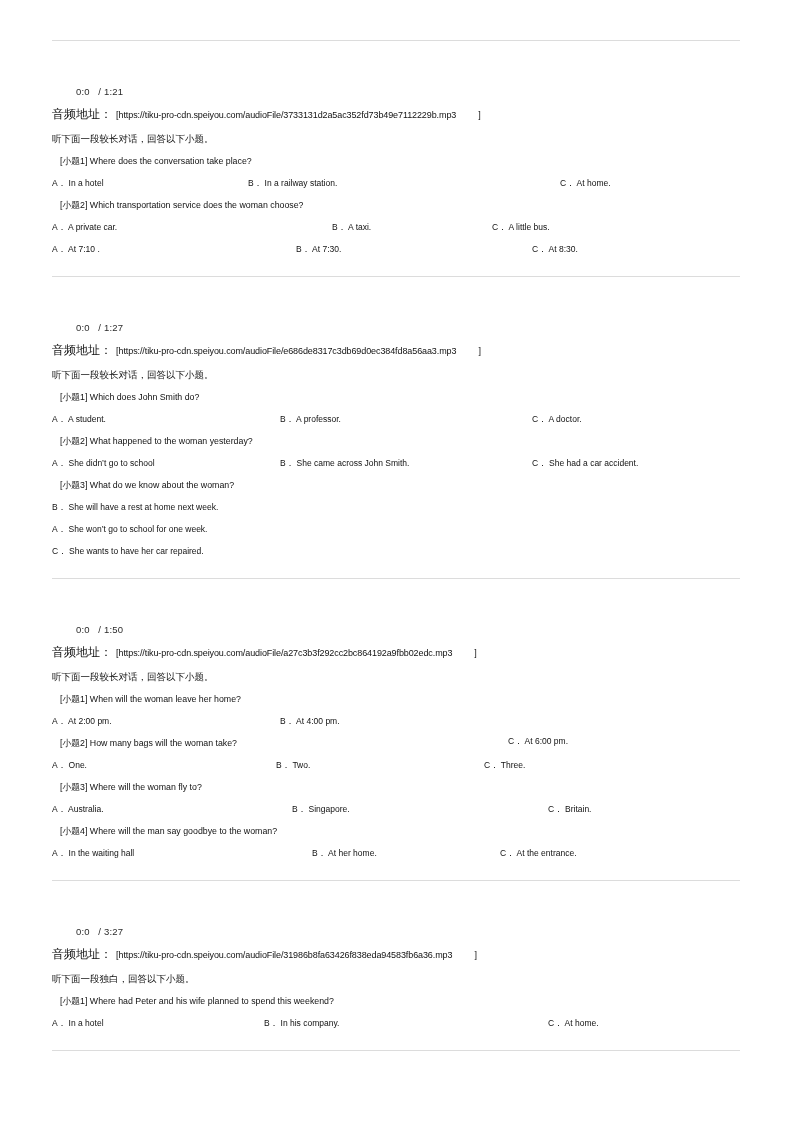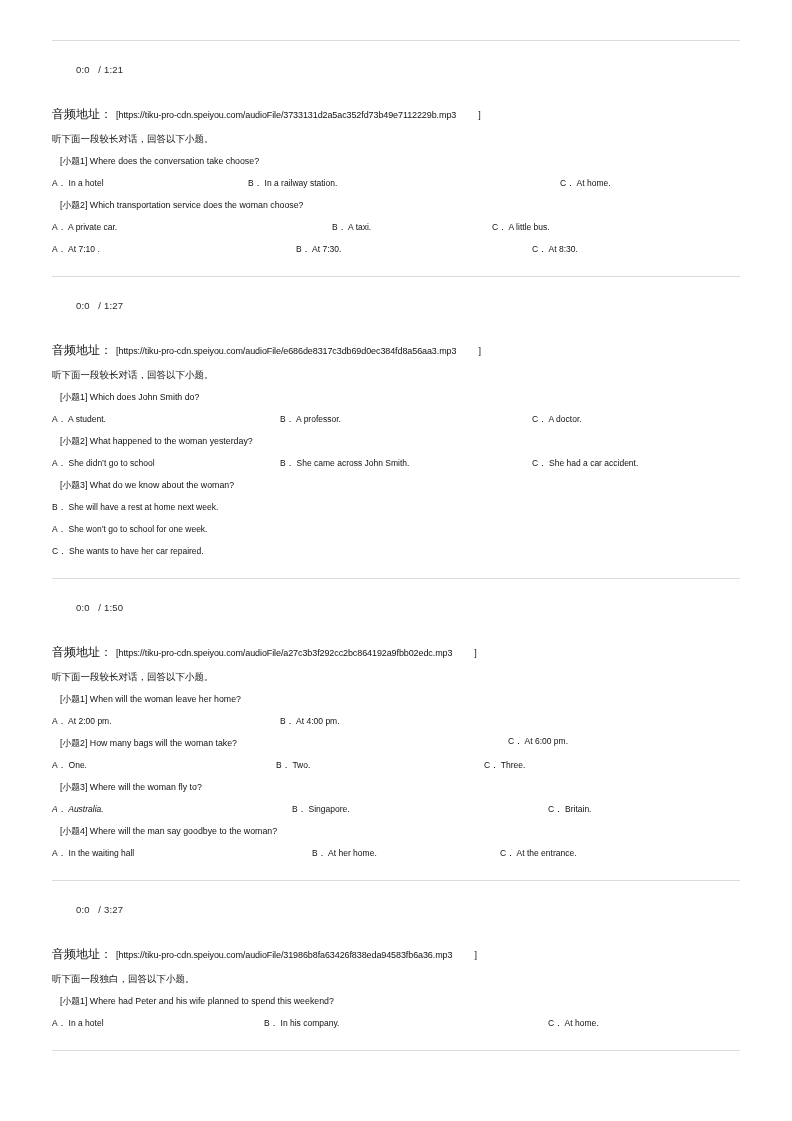--- a/index.html
+++ b/index.html
@@ -34,21 +34,21 @@
     height: 0;
     border-top: 1px solid #dcdcdc;
     width: 100%;
   }
   .block {
     width: 100%;
   }
   .player {
     height: 56px;
     display: flex;
-    align-items: center;
+    align-items: flex-end;
     padding-left: 24px;
     box-sizing: border-box;
   }
   .player-time {
     font-size: 9.5px;
     color: #2b2b2b;
     letter-spacing: 0.2px;
     white-space: pre;
     font-family: "Liberation Sans", sans-serif;
   }
@@ -115,21 +115,21 @@
 <div class="page">
   <div class="content">
     <div class="rule"></div>
     <div id="blocks-root">
         <div class="block">
           <div class="player">
             <span class="player-time">0:0   / 1:21</span>
           </div>
           <div class="audio-line"><span class="audio-label">音频地址：</span><span class="audio-bracket-l">[</span><span class="audio-url">https://tiku-pro-cdn.speiyou.com/audioFile/3733131d2a5ac352fd73b49e7112229b.mp3</span><span class="audio-bracket-r">]</span></div>
           <div class="instruction">听下面一段较长对话，回答以下小题。</div>
-          <div class="q-line"><span>[小题1]</span><span> </span><span>Where does the conversation take choose?</span></div>
+          <div class="q-line"><span>[小题1]</span><span> </span><span>Where does the conversation take place?</span></div>
           <div class="opts">
             <div class="opt" style="left: 0px;"><span>A．</span><span> </span><span>In a hotel</span></div>
             <div class="opt" style="left: 196px;"><span>B．</span><span> </span><span>In a railway station.</span></div>
             <div class="opt" style="left: 508px;"><span>C．</span><span> </span><span>At home.</span></div>
           </div>
           <div class="q-line"><span>[小题2]</span><span> </span><span>Which transportation  service does the woman choose?</span></div>
           <div class="opts">
             <div class="opt" style="left: 0px;"><span>A．</span><span> </span><span>A private car.</span></div>
             <div class="opt" style="left: 280px;"><span>B．</span><span> </span><span>A taxi.</span></div>
             <div class="opt" style="left: 440px;"><span>C．</span><span> </span><span>A little  bus.</span></div>
@@ -178,21 +178,21 @@
             <div class="opt" style="left: 456px; margin-top: 20px;"><span>C．</span><span> </span><span>At 6:00  pm.</span></div>
           </div>
           <div class="q-line"><span>[小题2]</span><span> </span><span>How many bags will the woman take?</span></div>
           <div class="opts">
             <div class="opt" style="left: 0px;"><span>A．</span><span> </span><span>One.</span></div>
             <div class="opt" style="left: 224px;"><span>B．</span><span> </span><span>Two.</span></div>
             <div class="opt" style="left: 432px;"><span>C．</span><span> </span><span>Three.</span></div>
           </div>
           <div class="q-line"><span>[小题3]</span><span> </span><span>Where will the woman fly to?</span></div>
           <div class="opts">
-            <div class="opt" style="left: 0px; font-style: italic;"><span>A．</span><span> </span><span>Australia.</span></div>
+            <div class="opt" style="left: 0px;"><span>A．</span><span> </span><span>Australia.</span></div>
             <div class="opt" style="left: 240px;"><span>B．</span><span> </span><span>Singapore.</span></div>
             <div class="opt" style="left: 496px;"><span>C．</span><span> </span><span>Britain.</span></div>
           </div>
           <div class="q-line"><span>[小题4]</span><span> </span><span>Where will the man say goodbye to the woman?</span></div>
           <div class="opts">
             <div class="opt" style="left: 0px;"><span>A．</span><span> </span><span>In the waiting  hall</span></div>
             <div class="opt" style="left: 260px;"><span>B．</span><span> </span><span>At her home.</span></div>
             <div class="opt" style="left: 448px;"><span>C．</span><span> </span><span>At the entrance.</span></div>
           </div>
           <div class="divider"></div>

